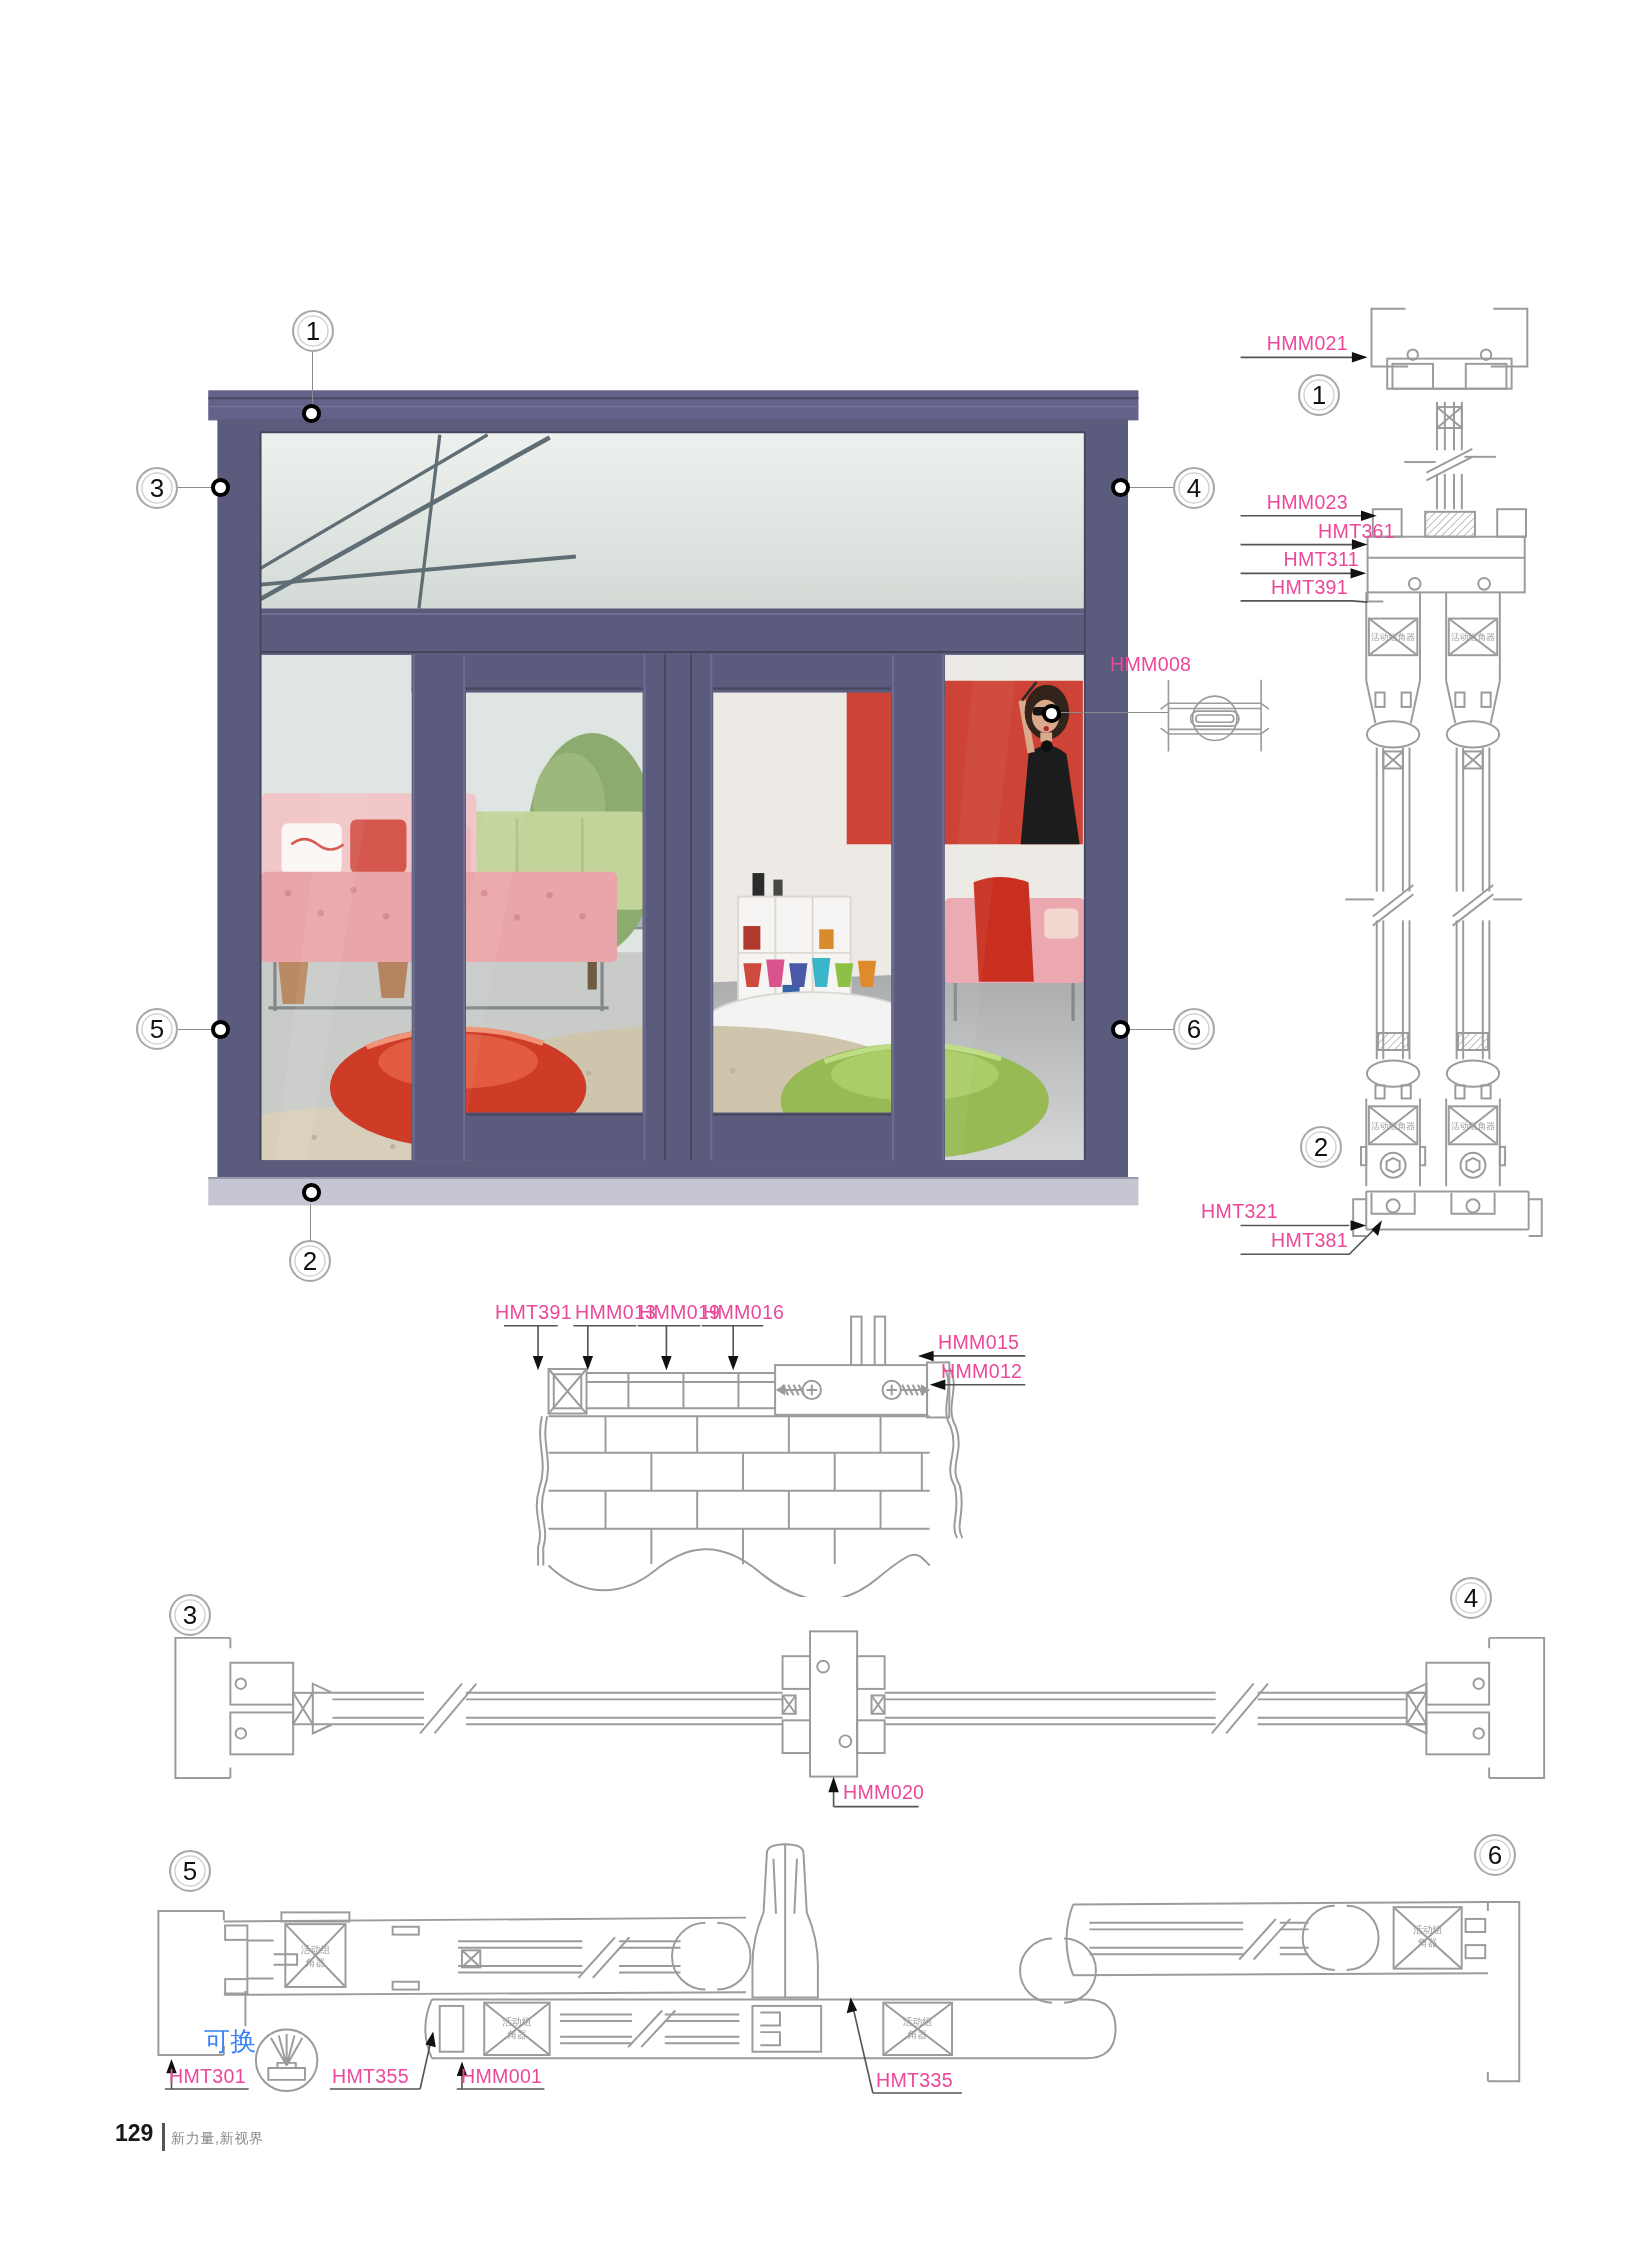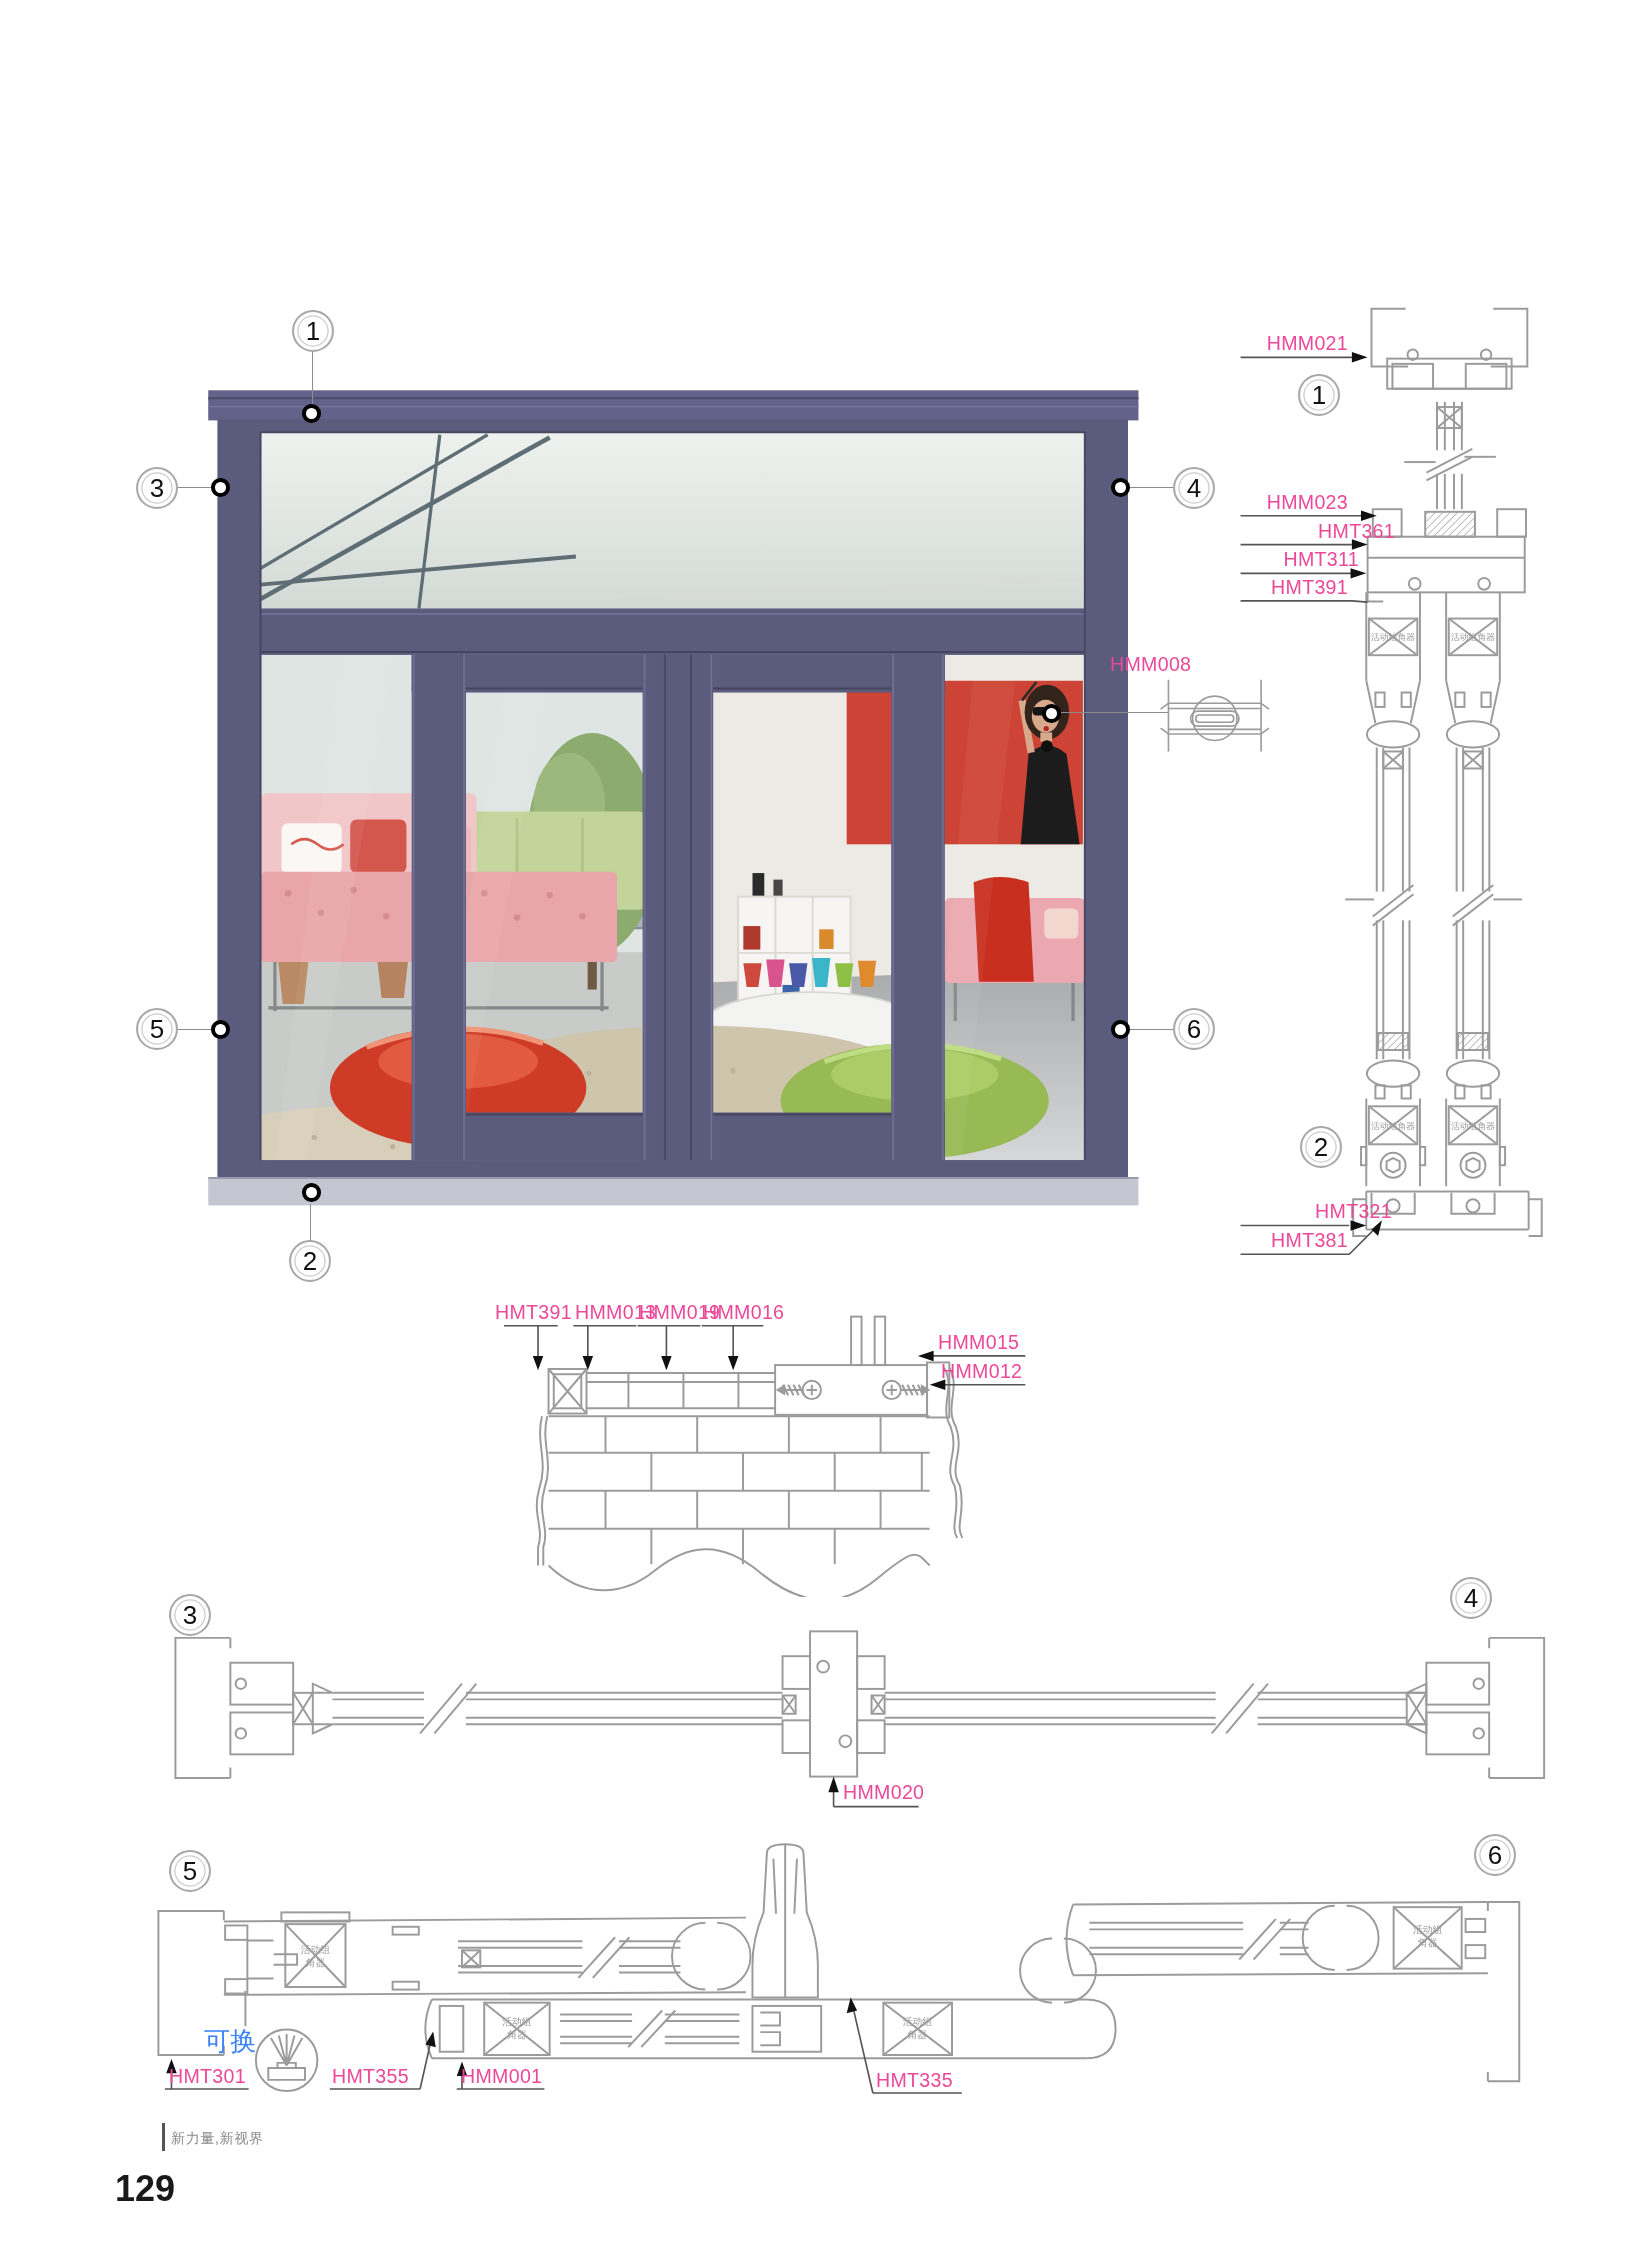--- a/index.html
+++ b/index.html
@@ -7,21 +7,21 @@
         font-family:"Liberation Sans", sans-serif;}
   .abs{position:absolute;}
   .lbl{position:absolute;font-size:19.6px;color:#ec4899;white-space:nowrap;letter-spacing:0.3px;line-height:23.6px;}
   .lbl.r{width:111px;text-align:right;}
   .lbl.big{font-size:26px;line-height:30px;color:#3b82f6;}
   .cmark{position:absolute;width:38px;height:38px;border:2px solid #a8a8a8;border-radius:50%;
          background:#fff;box-shadow:inset 0 0 0 3.3px #ffffff, inset 0 0 0 4.6px #cccccc;
          display:flex;align-items:center;justify-content:center;font-size:26px;color:#111;}
   .donut{position:absolute;width:10.5px;height:10.5px;border:4.6px solid #000;border-radius:50%;background:#fff;}
   .lline{position:absolute;background:#8b8b8b;}
-  .footer-num{position:absolute;font-size:36px;font-weight:bold;color:#191919;margin-top:48px;}
+  .footer-num{position:absolute;font-size:23px;font-weight:bold;color:#191919;}
   .footer-bar{position:absolute;width:2.6px;height:27.5px;background:#555;}
   .footer-slogan{position:absolute;font-size:14px;color:#8a8a8a;letter-spacing:0.7px;}
   svg text.cc{fill:#9a9a9a;font-family:"Liberation Sans",sans-serif;}
 </style>
 </head>
 <body>
 
 <div class="page">
 
   <svg class="abs" style="left:203px;top:383px" width="942" height="831" viewBox="310 585 1440 1270">
@@ -439,21 +439,21 @@
       <polygon points="2088,1872 2064,1864 2064,1880"></polygon>
       <polygon points="2112,1864 2096,1878 2106,1888"></polygon>
     </g>
   </svg>
 
   <div class="lbl r" style="left:1237px;top:332px">HMM021</div>
   <div class="lbl r" style="left:1237px;top:491px">HMM023</div>
   <div class="lbl r" style="left:1284px;top:520px">HMT361</div>
   <div class="lbl r" style="left:1248px;top:548px">HMT311</div>
   <div class="lbl r" style="left:1237px;top:576px">HMT391</div>
-  <div class="lbl r" style="left:1281px;top:1200px">HMT321</div>
+  <div class="lbl r" style="left:1167px;top:1200px">HMT321</div>
   <div class="lbl r" style="left:1237px;top:1229px">HMT381</div>
   <div class="cmark" style="left:1298px;top:374px">
       <span>1</span>
     </div>
   <div class="cmark" style="left:1300px;top:1126px">
       <span>2</span>
     </div>
 
   <svg class="abs" style="left:504px;top:1289px" width="537" height="308" viewBox="770 1970 820 470">
     <g stroke="#9b9b9b" stroke-width="3" fill="none">

